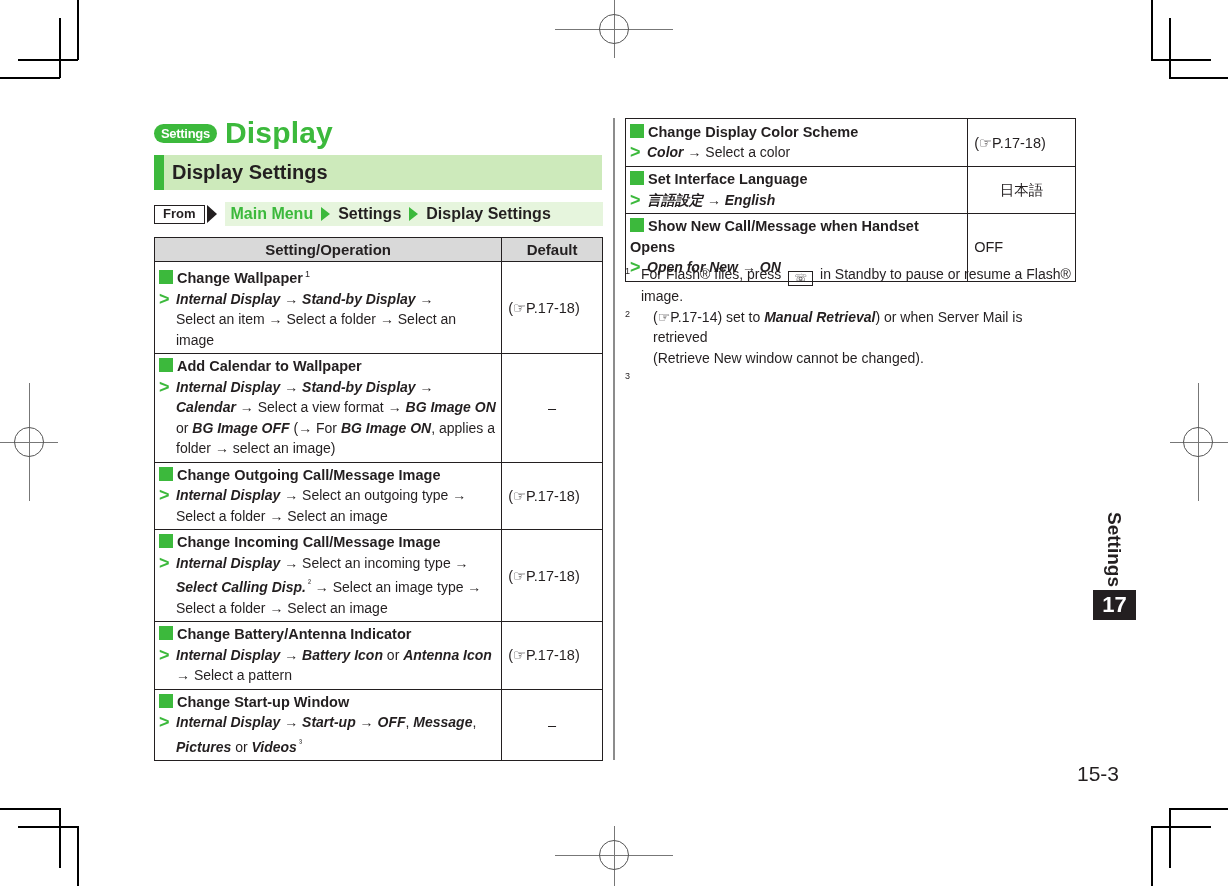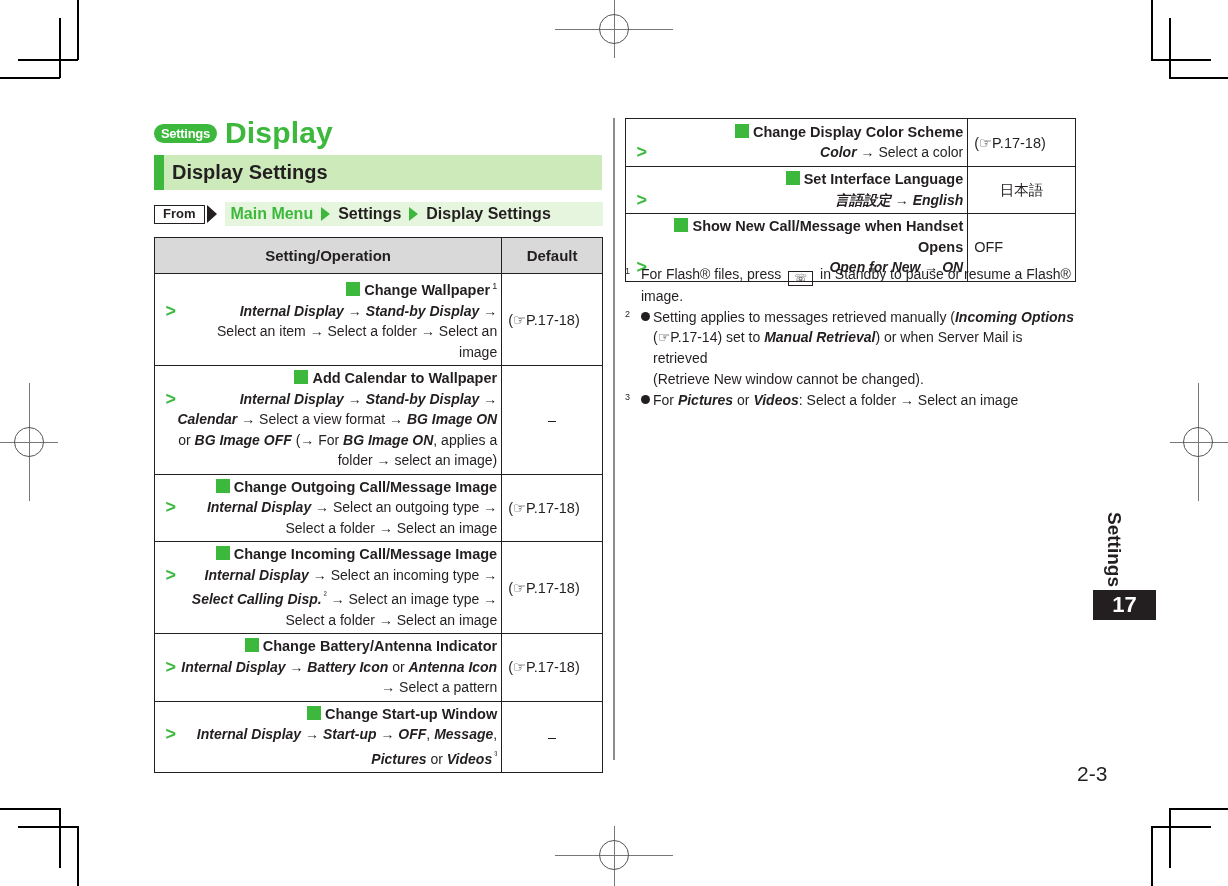--- a/index.html
+++ b/index.html
@@ -22,41 +22,41 @@
 
     .from-row { position: absolute; left: 154px; top: 202px; height: 24px; display: flex; align-items: center; justify-content: center; }
     .from-box { border: 1.5px solid #231f20; font-size: 13px; font-weight: bold; padding: 0 8px; height: 19px; line-height: 16px; font-family: "Liberation Sans", sans-serif; }
     .from-arrow { width: 0; height: 0; border-top: 9px solid transparent; border-bottom: 9px solid transparent; border-left: 10px solid #231f20; margin-left: 2px; }
     .path-bar { margin-left: 8px; background: #e6f5dd; height: 24px; width: 378px; display: flex; align-items: center; padding-left: 6px; font-size: 16px; font-weight: bold; font-family: "Liberation Sans", sans-serif; }
     .path-green { color: #3cb93c; }
     .path-tri { width: 0; height: 0; border-top: 7px solid transparent; border-bottom: 7px solid transparent; border-left: 9px solid #3cb93c; margin: 0 8px; }
 
     table.settings { position: absolute; border-collapse: collapse; font-size: 14px; font-family: "Liberation Sans", sans-serif; }
     table.settings td, table.settings th { border: 1px solid #231f20; vertical-align: middle; }
-    table.settings th { background: #d9d9d9; font-weight: bold; font-size: 15px; height: 36px; }
-    td.op { padding: 2px 4px 3px 4px; line-height: 20.5px; text-align: right; }
+    table.settings th { background: #d9d9d9; font-weight: bold; font-size: 15px; height: 24px; }
+    td.op { padding: 2px 4px 3px 4px; line-height: 20.5px; }
     td.def { text-align: left; padding-left: 6px; font-size: 14.5px; }
     td.def.center { text-align: center; padding-left: 0; }
     .sq { display: inline-block; width: 14px; height: 14px; background: #3cb93c; margin-right: 4px; vertical-align: -1px; }
     .op-title { font-weight: bold; font-size: 14.5px; }
     .op-line { display: flex; }
     .chev { color: #3cb93c; font-weight: bold; font-size: 18px; width: 17px; flex: none; line-height: 20px; }
     .op-body { flex: 1; }
     .bi { font-weight: bold; font-style: italic; }
     sup { font-size: 9px; vertical-align: 6px; margin-left: 2px; }
 
     .notes { position: absolute; left: 625px; top: 264px; width: 455px; font-size: 14px; line-height: 20.7px; font-family: "Liberation Sans", sans-serif; }
     .note { display: flex; }
     .note-num { width: 16px; flex: none; font-size: 9px; line-height: 14px; }
     .bullet { display: inline-block; width: 9px; height: 9px; background: #231f20; border-radius: 50%; margin-right: 3px; vertical-align: 1px; }
     .key-icon { display: inline-block; width: 25px; height: 15px; border: 1.3px solid #231f20; vertical-align: -2px; text-align: center; font-size: 10px; line-height: 12px; margin: 0 3px; }
 
     .tab-label { position: absolute; left: 1097px; top: 512px; width: 30px; height: 80px; }
     .tab-label span { position: absolute; left: 0; top: 0; transform-origin: left top; transform: translate(28px, 0) rotate(90deg); font-size: 19px; font-weight: bold; white-space: nowrap; font-family: "Liberation Sans", sans-serif; color: #231f20; }
-    .tab-num { position: absolute; left: 1093px; top: 590px; width: 63px; height: 30px; background: #231f20; color: #fff; font-size: 22px; font-weight: bold; text-align: center; line-height: 30px; font-family: "Liberation Sans", sans-serif; }
+    .tab-num { position: absolute; left: 1093px; top: 590px; width: 43px; height: 30px; background: #231f20; color: #fff; font-size: 22px; font-weight: bold; text-align: center; line-height: 30px; font-family: "Liberation Sans", sans-serif; }
 
     .page-num { position: absolute; left: 1077px; top: 762px; font-size: 21px; font-family: "Liberation Sans", sans-serif; color: #231f20; }
     .slug { position: absolute; font-size: 12.5px; font-family: "Liberation Sans", sans-serif; color: #000; margin-top: 40px; }
   </style>
 </head>
 <body>
 
 <div class="mark" style="left:77px;top:0;width:1.5px;height:60px"></div>
 <div class="mark" style="left:18px;top:59px;width:60px;height:1.5px"></div>
 <div class="mark" style="left:59px;top:18px;width:1.5px;height:60px"></div>
@@ -262,34 +262,32 @@
     <span class="note-num">1</span>
     <span>
       <span>For Flash® files, press</span>
       <span class="key-icon">☏</span>
       <span>in Standby to pause or resume a Flash® image.</span>
     </span>
   </div>
   <div class="note">
     <span class="note-num">2</span>
     <div>
-      <div><span class="bullet"></span><span>Setting applies to messages retrieved manually (</span><span class="bi">Incoming Options</span></div>
       <div style="padding-left:12px"><span>(☞P.17-14) set to </span><span class="bi">Manual Retrieval</span><span>) or when Server Mail is retrieved</span></div>
       <div style="padding-left:12px"><span>(Retrieve New window cannot be changed).</span></div>
     </div>
   </div>
   <div class="note">
     <span class="note-num">3</span>
     <div>
-      <div><span class="bullet"></span><span>For </span><span class="bi">Pictures</span><span> or </span><span class="bi">Videos</span><span>: Select a folder → Select an image</span></div>
     </div>
   </div>
 </div>
 
 <div class="tab-label">
   <span>Settings</span>
 </div>
 <div class="tab-num">17</div>
 
-<div class="page-num">2-3</div>
+<div class="page-num">15-3</div>
 
 <div class="slug" style="left:97px;top:861px;white-space:pre;">842p_E.indb   17-3</div>
 <div class="slug" style="left:1021px;top:861px;white-space:pre;">10.4.21   10:58:30 AM</div>
 
 </body></html>

